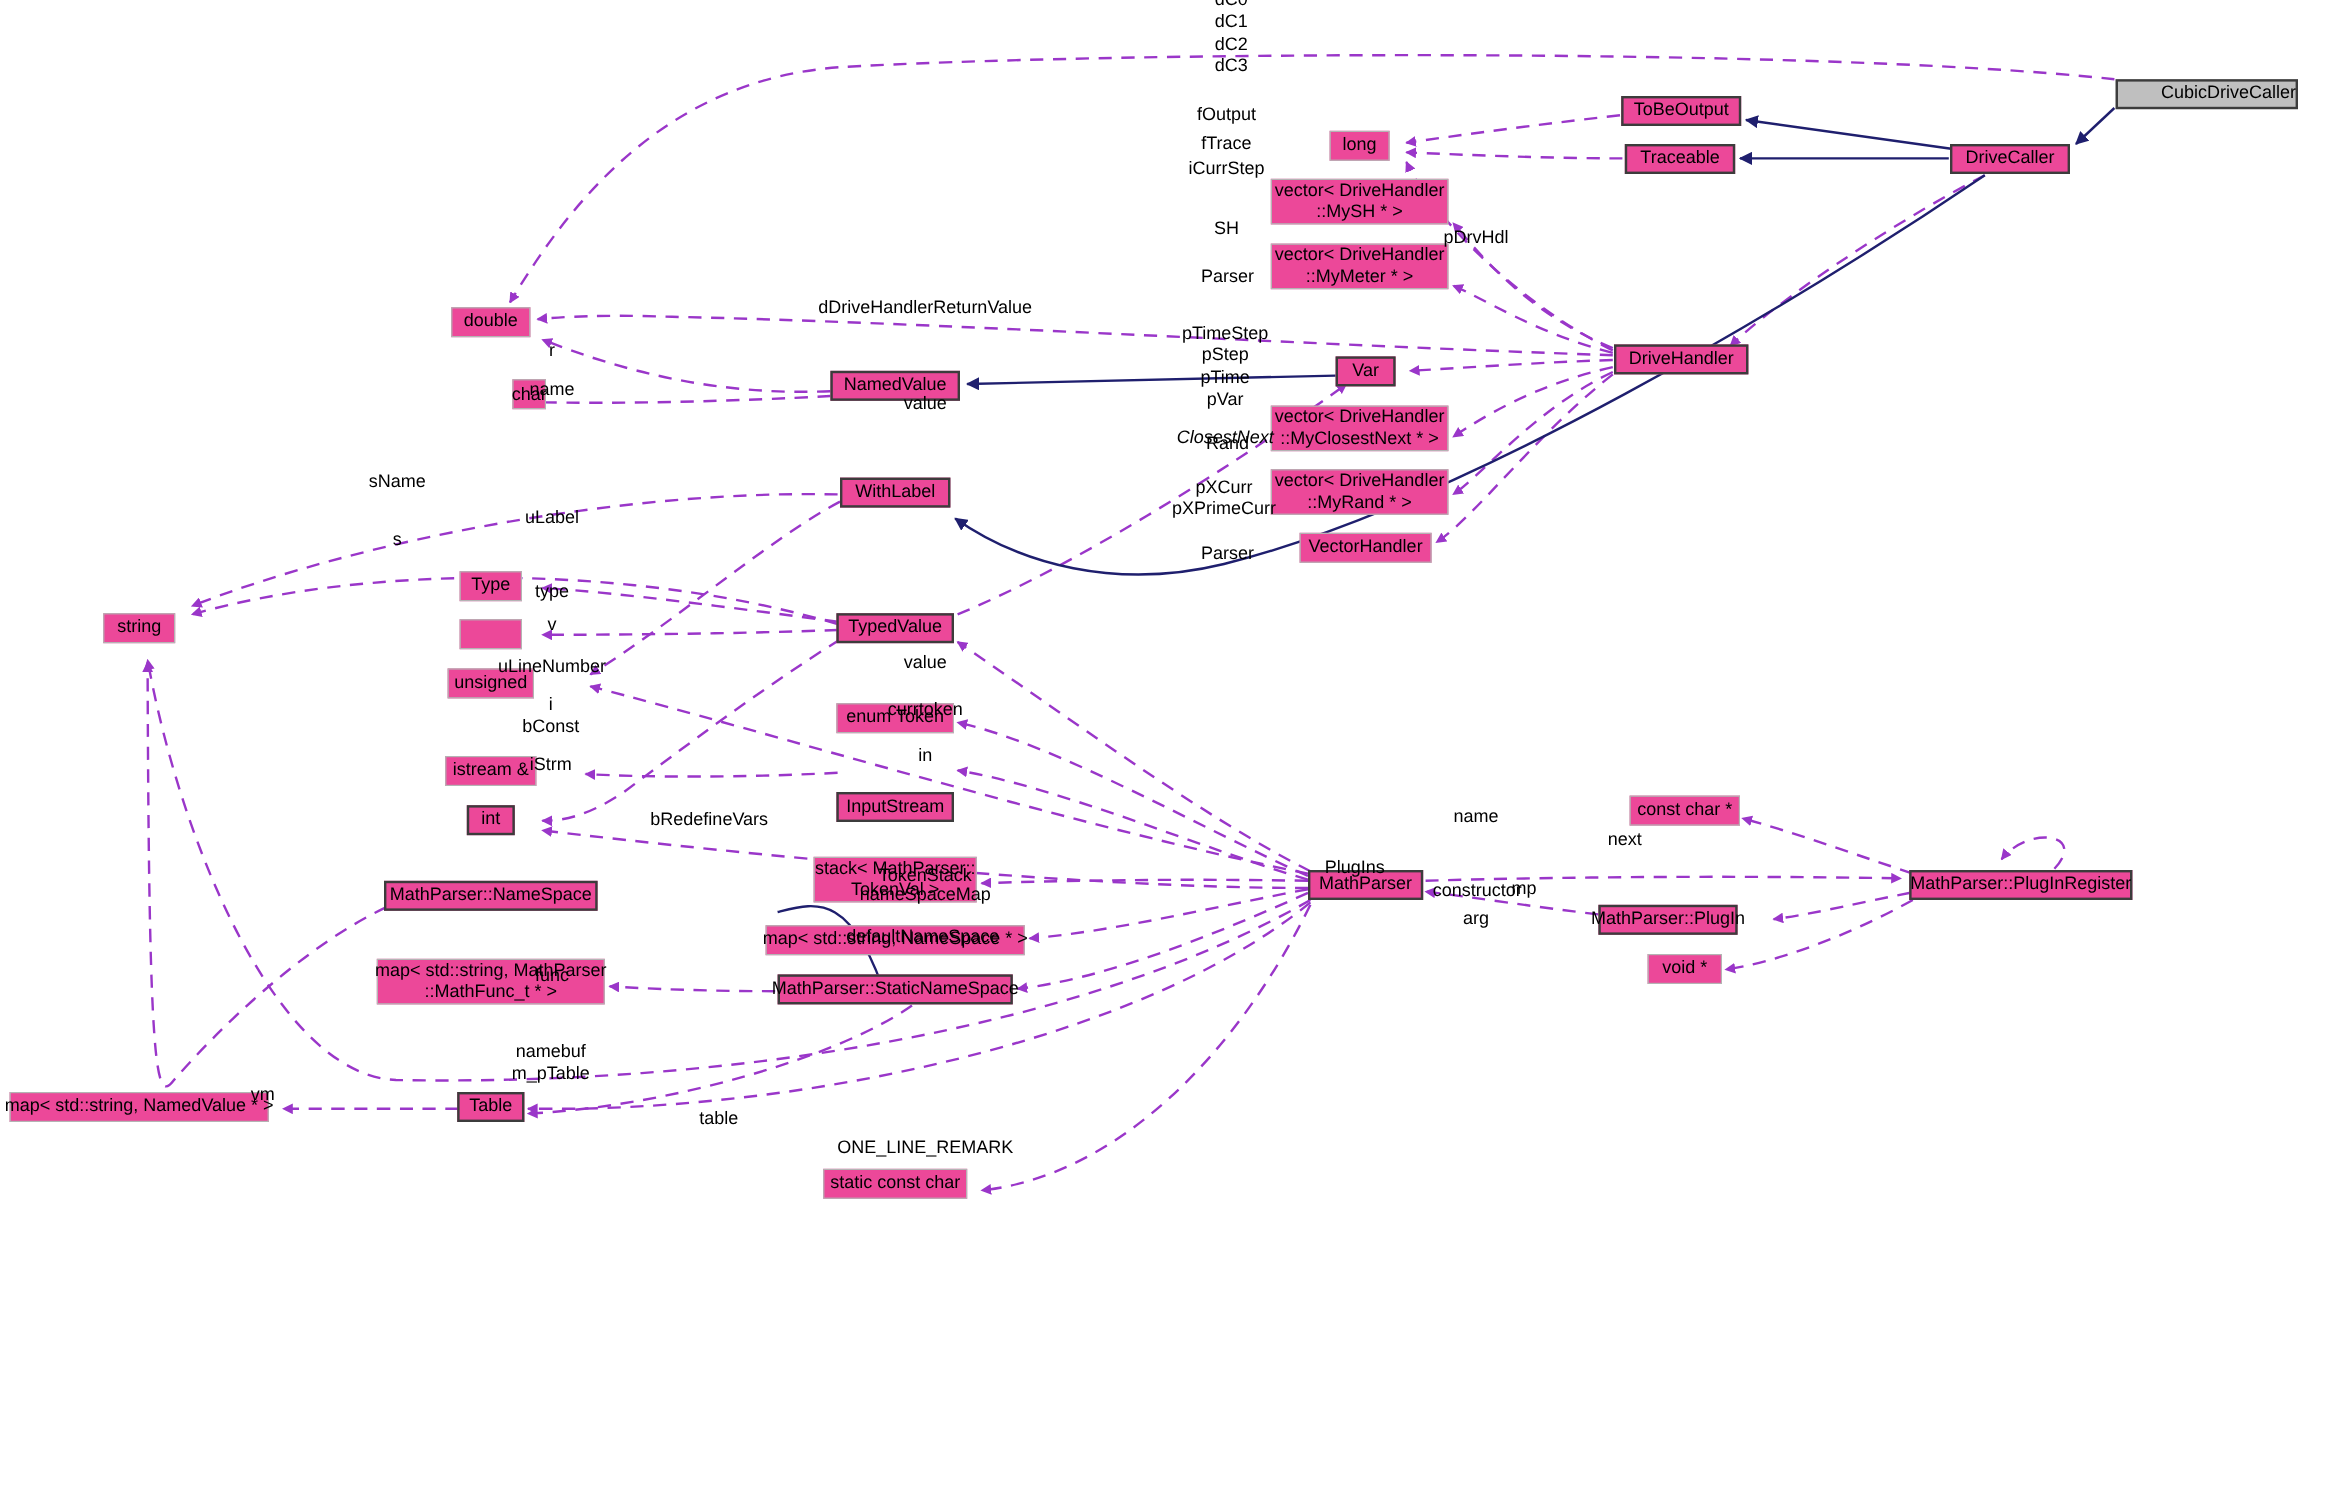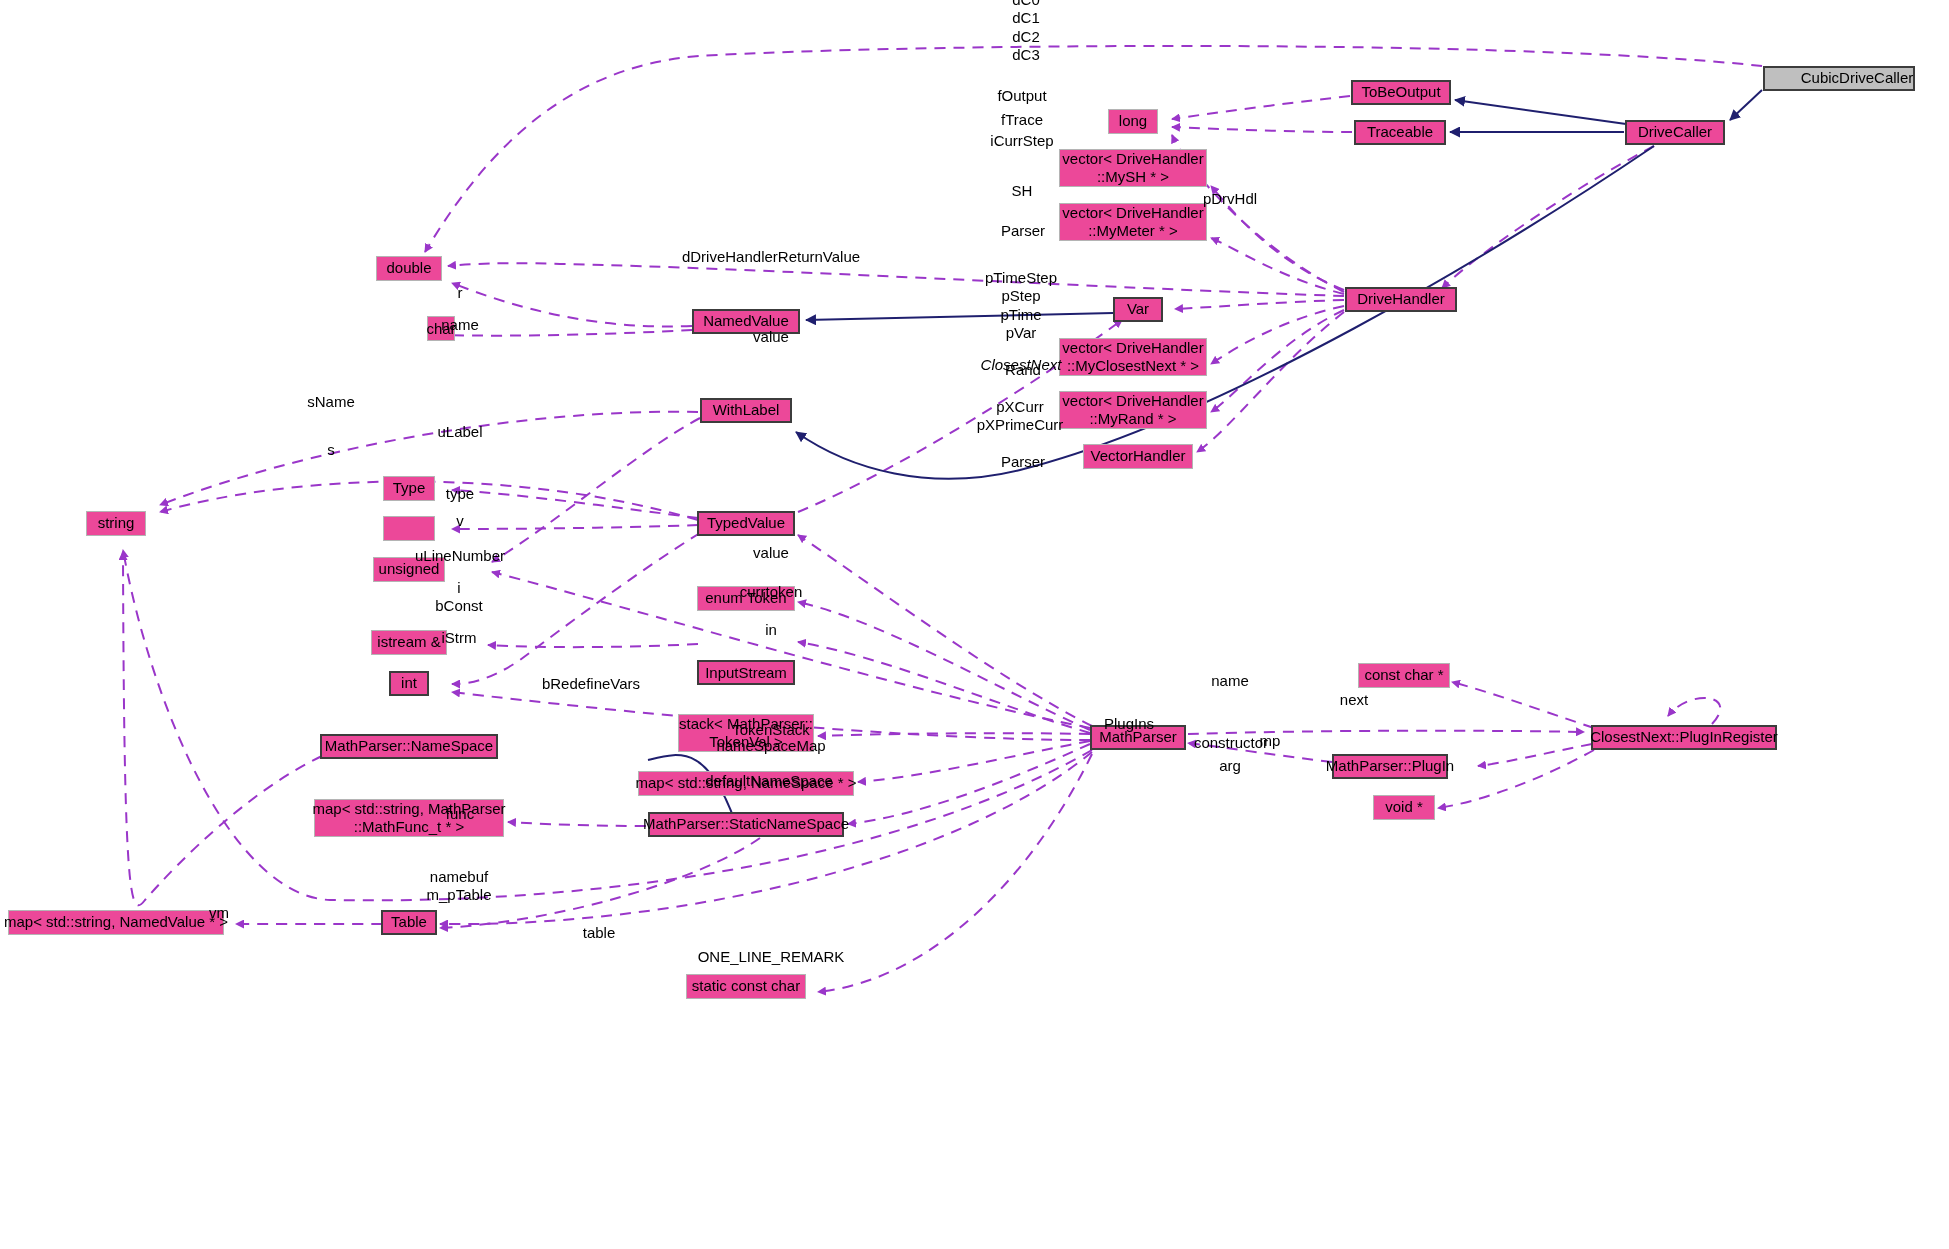--- a/index.html
+++ b/index.html
@@ -155,21 +155,21 @@
       <div class="node n-thin" style="left: 86px; top: 510.5px; width: 60px; height: 25px;">string</div>
       <div class="node n-thin" style="left: 383px; top: 475.5px; width: 52px; height: 25px;">Type</div>
       <div class="node n-thin" style="left: 383px; top: 515.5px; width: 52px; height: 25px;"></div>
       <div class="node n-bold" style="left: 697px; top: 510.5px; width: 98px; height: 25px;">TypedValue</div>
       <div class="node n-thin" style="left: 373px; top: 556.5px; width: 72px; height: 25px;">unsigned</div>
       <div class="node n-thin" style="left: 697px; top: 585.5px; width: 98px; height: 25px;">enum Token</div>
       <div class="node n-thin" style="left: 371px; top: 629.5px; width: 76px; height: 25px;">istream &amp;</div>
       <div class="node n-bold" style="left: 697px; top: 660px; width: 98px; height: 25px;">InputStream</div>
       <div class="node n-bold" style="left: 389px; top: 670.5px; width: 40px; height: 25px;">int</div>
       <div class="node n-thin" style="left: 1358px; top: 662.5px; width: 92px; height: 25px;">const char *</div>
-      <div class="node n-bold" style="left: 1591px; top: 724.5px; width: 186px; height: 25px;">ClosestNext::PlugInRegister</div>
+      <div class="node n-bold" style="left: 1591px; top: 724.5px; width: 186px; height: 25px;">MathParser::PlugInRegister</div>
       <div class="node n-bold" style="left: 1090px; top: 724.5px; width: 96px; height: 25px;">MathParser</div>
       <div class="node n-thin" style="left: 678px; top: 714px; width: 136px; height: 38px;">stack&lt; MathParser::
 TokenVal &gt;</div>
       <div class="node n-bold" style="left: 320px; top: 733.5px; width: 178px; height: 25px;">MathParser::NameSpace</div>
       <div class="node n-bold" style="left: 1332px; top: 753.5px; width: 116px; height: 25px;">MathParser::PlugIn</div>
       <div class="node n-thin" style="left: 638px; top: 770.5px; width: 216px; height: 25px;">map&lt; std::string, NameSpace * &gt;</div>
       <div class="node n-thin" style="left: 1373px; top: 794.5px; width: 62px; height: 25px;">void *</div>
       <div class="node n-thin" style="left: 314px; top: 799px; width: 190px; height: 38px;">map&lt; std::string, MathParser
 ::MathFunc_t * &gt;</div>
       <div class="node n-bold" style="left: 648px; top: 811.5px; width: 196px; height: 25px;">MathParser::StaticNameSpace</div>

